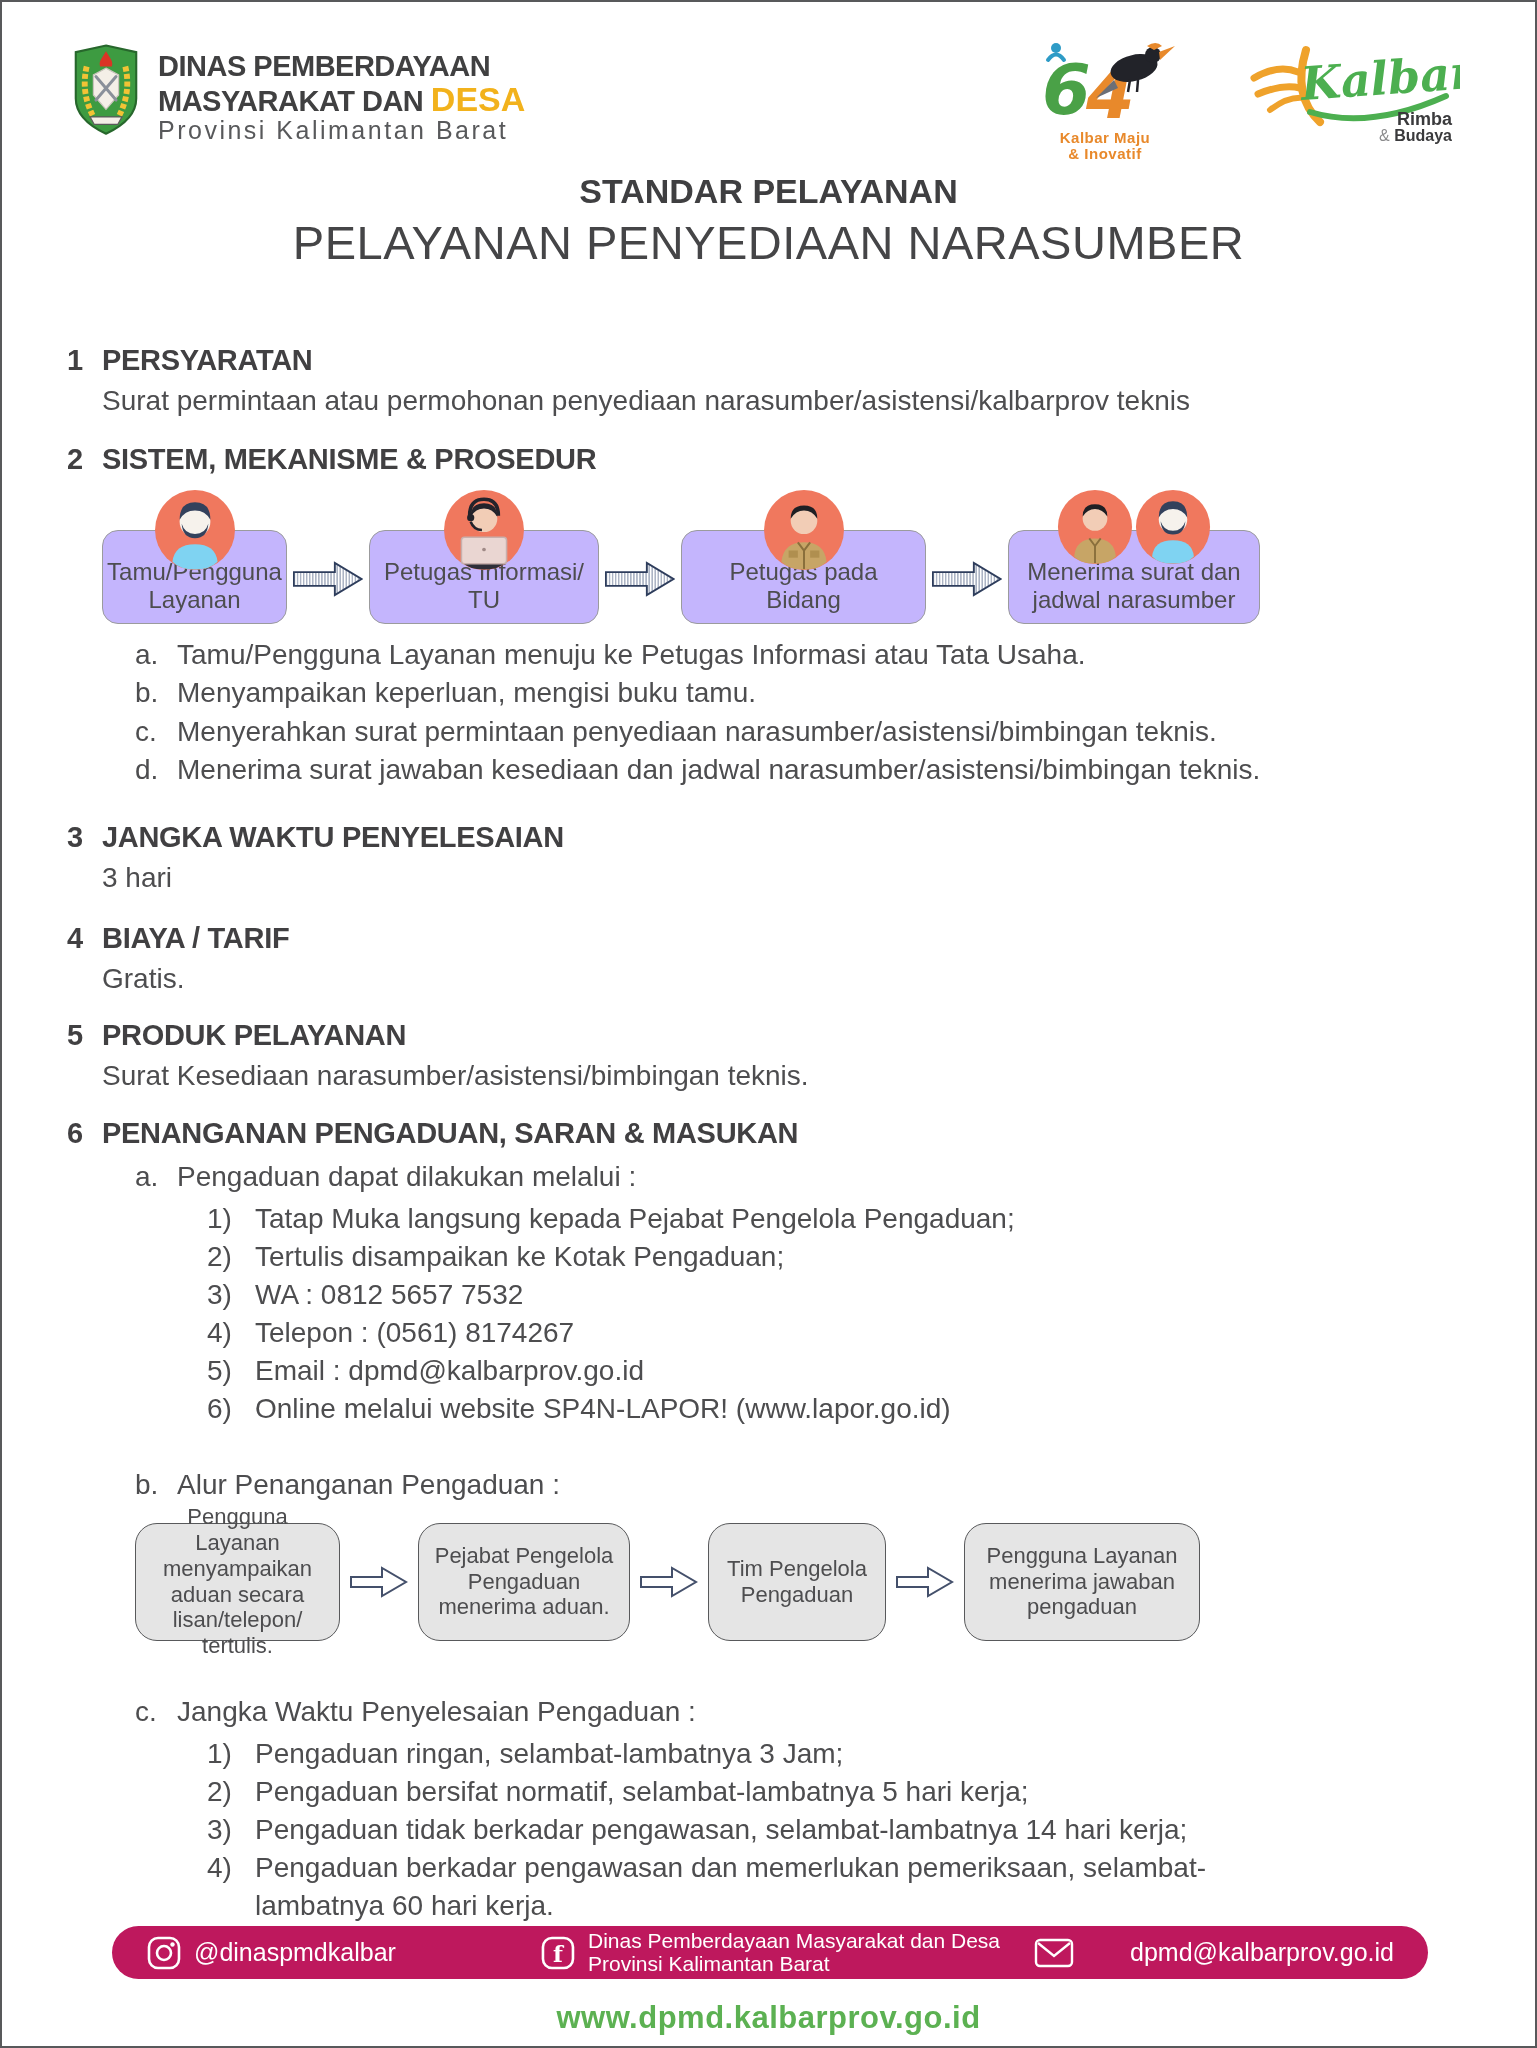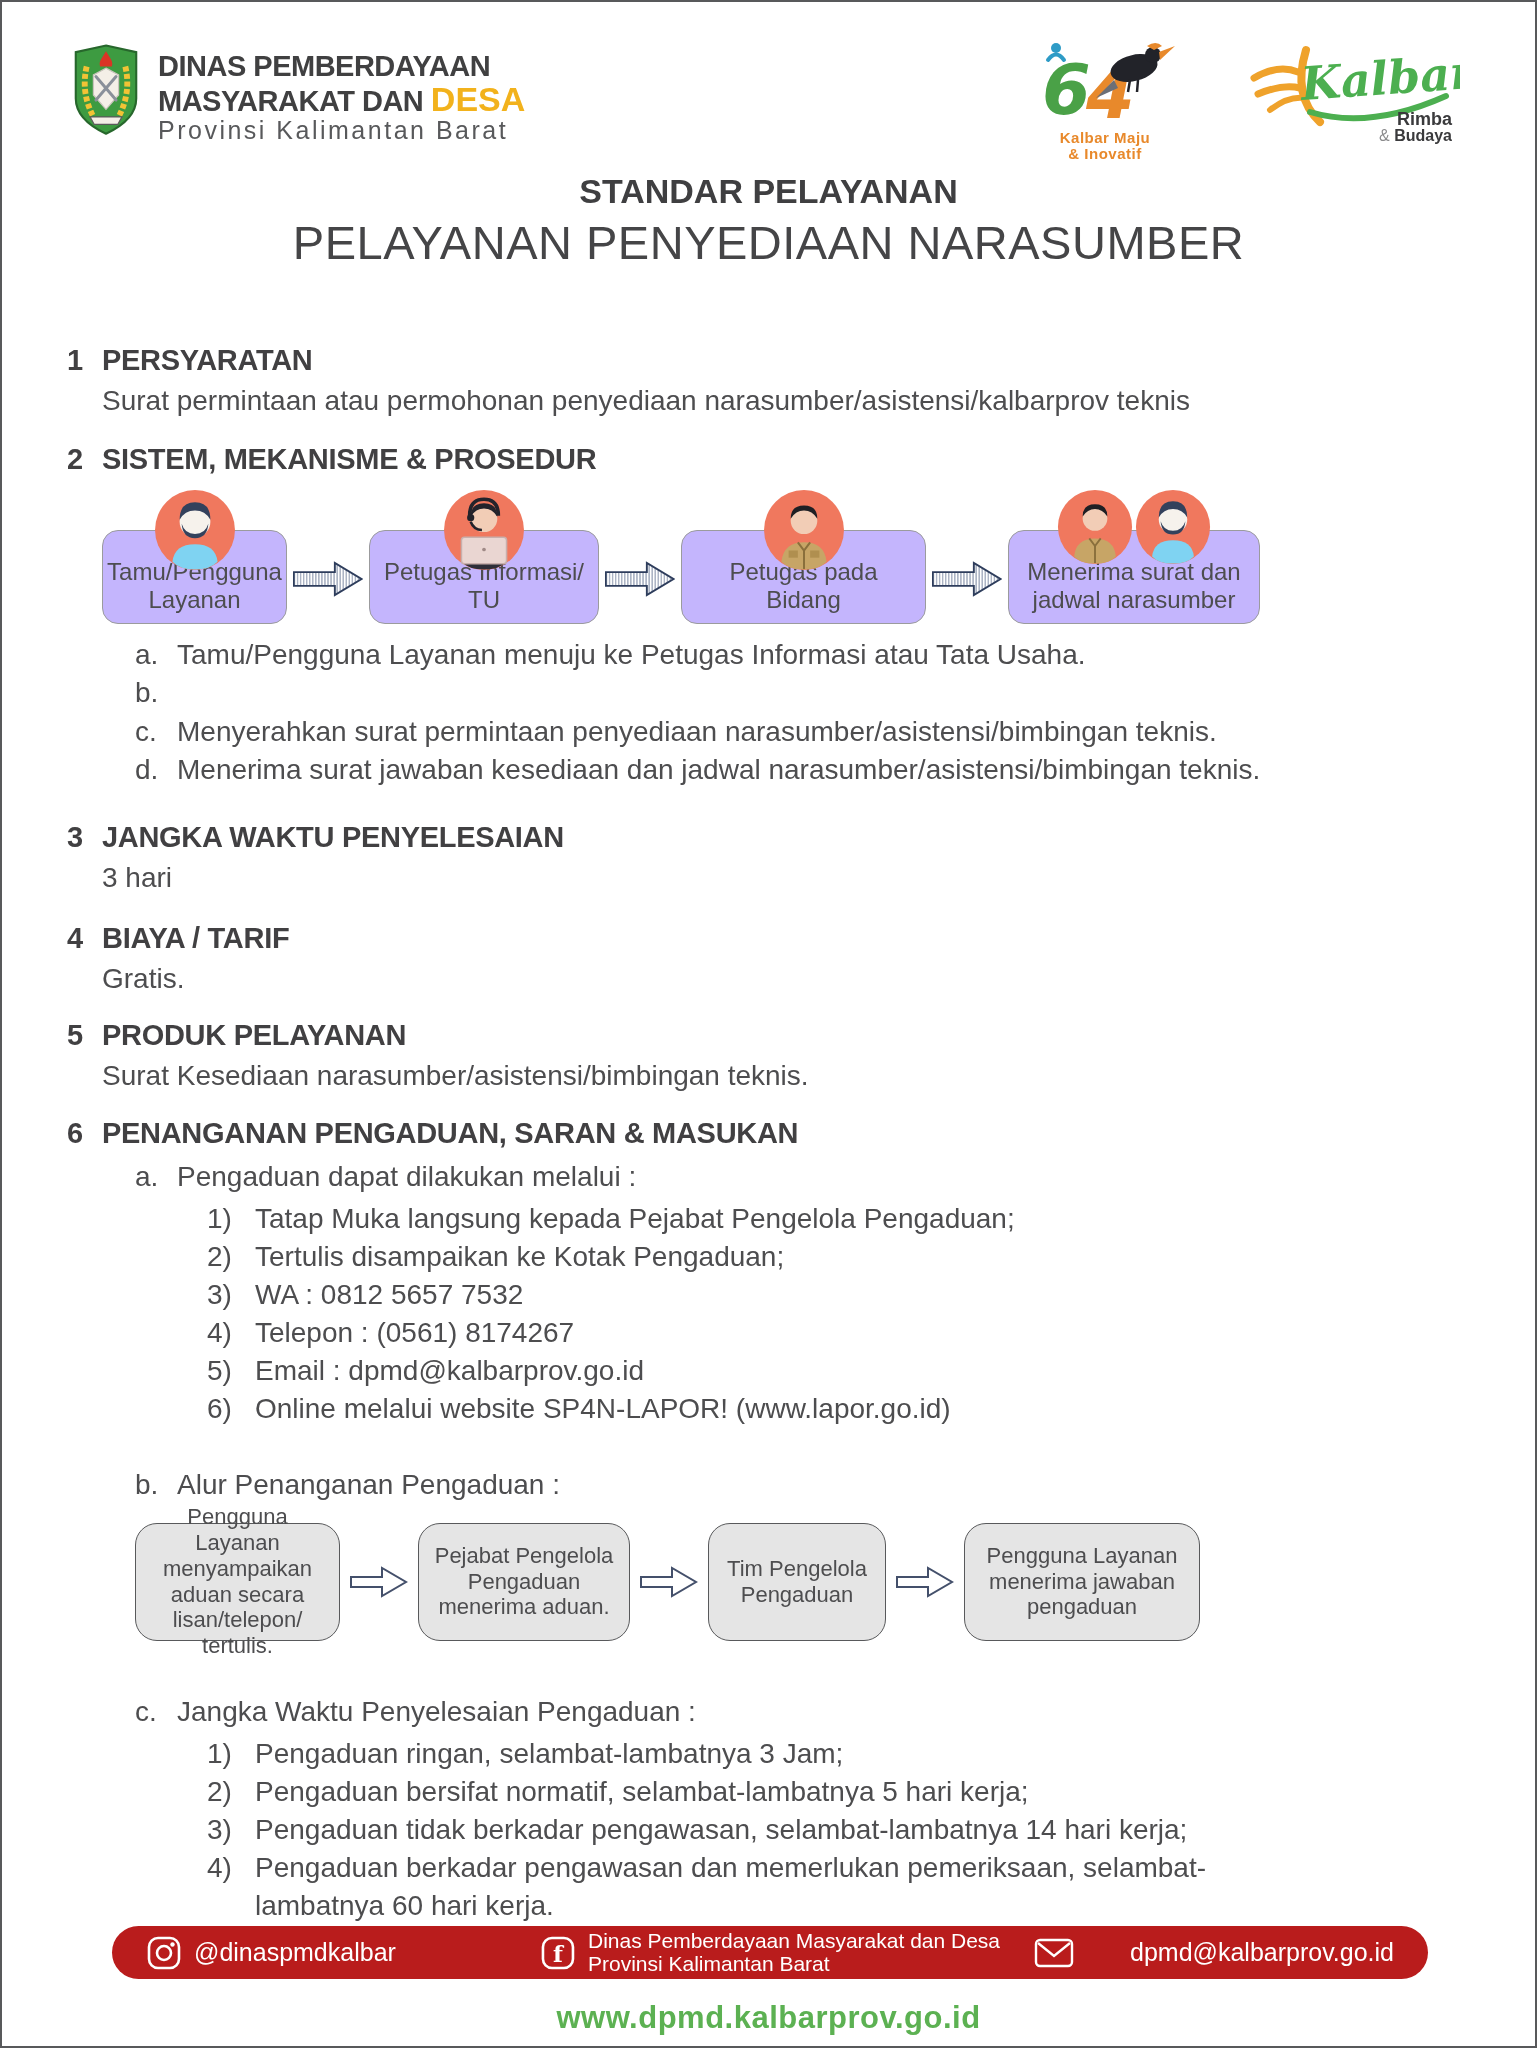--- a/index.html
+++ b/index.html
@@ -55,21 +55,21 @@
   .durations .mk{width:48px;}
   
   .flow2{margin:18px 0 10px 68px;display:flex;align-items:center;gap:10px;}
   .f2box{border:1.5px solid #58595b;border-radius:22px;background:#e5e5e5;
          display:flex;align-items:center;justify-content:center;text-align:center;
          height:118px;box-sizing:border-box;padding:6px 10px;
          font-size:22px;color:#4d4d4f;line-height:1.18;}
   .f2arrow{flex:none;}
   
   .footbar{position:absolute;left:110px;right:107px;top:1924px;height:53px;border-radius:27px;
-           background:#b91c1c;color:#ffffff;display:flex;align-items:center;}
+           background:#be185d;color:#ffffff;display:flex;align-items:center;}
   .fgroup{display:flex;align-items:center;gap:12px;}
   .fg-left{position:absolute;left:34px;}
   .fg-center{position:absolute;left:50%;transform:translateX(-50%);}
   .fg-right{position:absolute;right:34px;}
   .fhandle{font-size:25px;}
   .f2line{font-size:21px;line-height:1.08;}
   .femail{font-size:25px;margin-left:44px;}
   .website{position:absolute;left:0;right:0;top:1998px;text-align:center;
            color:#5CB152;font-weight:bold;font-size:31px;letter-spacing:0.5px;}
 </style>
@@ -237,20 +237,21 @@
       </div>
     </div>
 
     <div class="steps">
       <div class="li">
           <span class="mk">a.</span>
           <span>Tamu/Pengguna Layanan menuju ke Petugas Informasi atau Tata Usaha.</span>
         </div>
       <div class="li">
           <span class="mk">b.</span>
+          <span>Menyampaikan keperluan, mengisi buku tamu.</span>
         </div>
       <div class="li">
           <span class="mk">c.</span>
           <span>Menyerahkan surat permintaan penyediaan narasumber/asistensi/bimbingan teknis.</span>
         </div>
       <div class="li">
           <span class="mk">d.</span>
           <span>Menerima surat jawaban kesediaan dan jadwal narasumber/asistensi/bimbingan teknis.</span>
         </div>
     </div>

